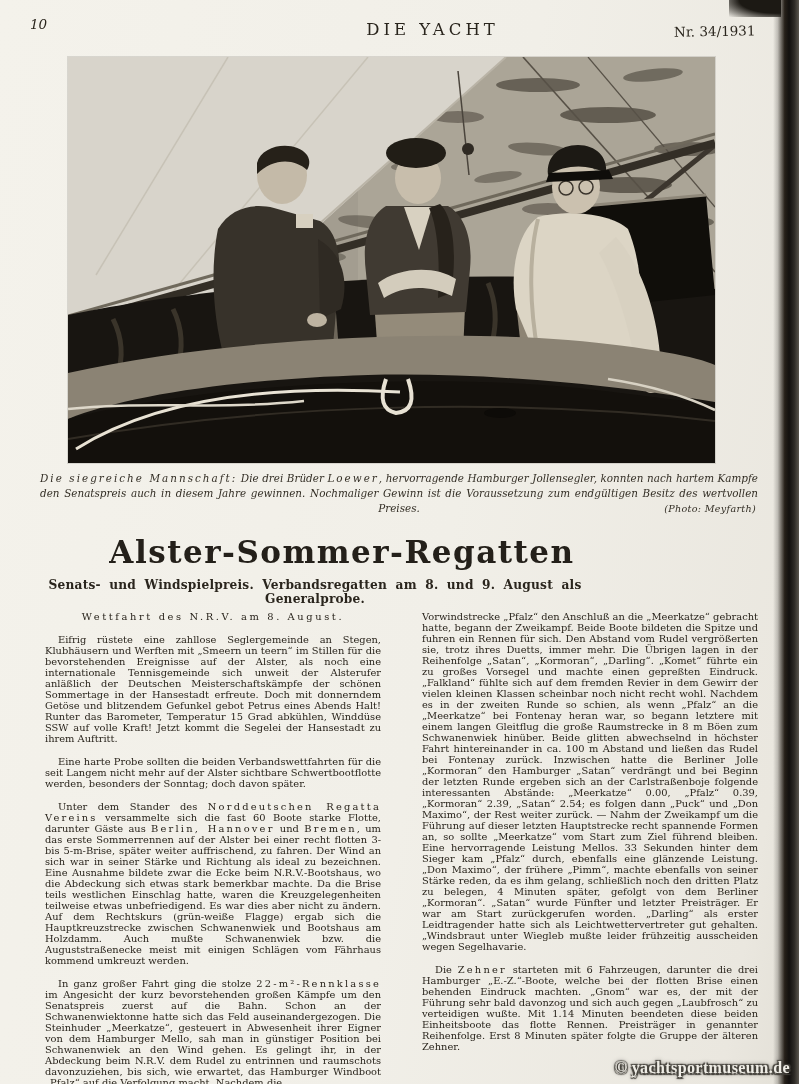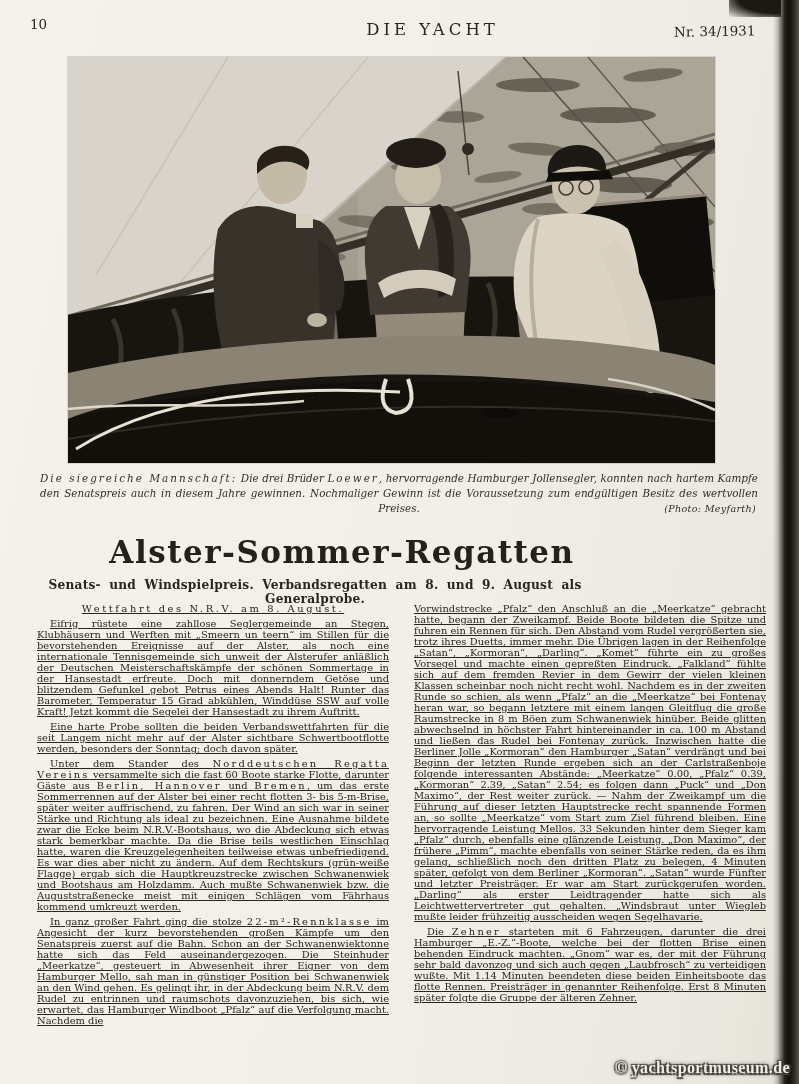--- a/index.html
+++ b/index.html
@@ -11,21 +11,21 @@
 
   
   .edge-band { position:absolute; top:0; right:0; width:26px; height:1084px;
     background:linear-gradient(to right, rgba(26,23,19,0) 0%, rgba(26,23,19,.22) 18%,
       #262019 45%, #12100e 62%, #2e2b26 82%, #5b574f 100%); }
   .edge-corner { position:absolute; top:0; right:18px; width:52px; height:17px;
     background:radial-gradient(ellipse at 90% 0%, #1c1914 55%, rgba(28,25,20,0) 100%); }
 
   
   .pg-header { position:absolute; top:16px; left:30px; right:44px; height:22px; }
-  .page-number { position:absolute; left:0; top:0; font-size:13.5px; }
+  .page-number { position:absolute; left:0; top:0; font-size:13.5px;font-style:italic; }
   .journal-title { position:absolute; left:50%; top:4px; transform:translateX(-50%);
     font-size:16.5px; letter-spacing:4px; white-space:nowrap;margin-left:40px; }
   .issue-number { position:absolute; right:0; top:7px; font-size:13.5px; transform:rotate(-1deg); }
 
   
   .photo { position:absolute; top:57px; left:68px; width:647px; height:406px; background:#a39d90;
     box-shadow:0 0 0 1px rgba(60,55,45,.15); }
   .photo svg { display:block; width:100%; height:100%; }
 
   
@@ -38,21 +38,21 @@
   
   .article-title { position:absolute; top:534px; left:0; width:684px; text-align:center;
     font-size:31px; font-weight:bold; letter-spacing:1.5px; color:#24201a; }
   .article-subtitle { position:absolute; top:578px; left:0; width:630px; text-align:center;
     font-size:12.2px; font-weight:bold; word-spacing:4px; letter-spacing:.2px; }
 
   
   .columns { position:absolute; top:599px; left:33px; width:737px; display:flex; gap:17px; }
   .col { flex:1; font-size:9.9px; line-height:11px; text-align:justify; color:#29241c;
     hyphens:auto; -webkit-hyphens:auto; }
-  .col p { margin:4px;text-decoration:underline; }
+  .col p { margin:12px; }
   .sec-head { text-align:center; text-align-last:center; letter-spacing:0; margin-bottom:1px !important; }
   .sec-head .gesperrt { letter-spacing:2.6px; }
   .para { text-indent:13px; }
   .para.no-ind { text-indent:0; }
   .gesperrt { letter-spacing:2.2px; }
 
   
   .watermark { position:absolute; right:9px; bottom:7px; font-family:Liberation Serif, serif;
     font-weight:bold; font-size:16px; letter-spacing:.4px; color:#efede6;
     text-shadow:-1.5px -1.5px 1px #45423c, 1.5px -1.5px 1px #45423c,

